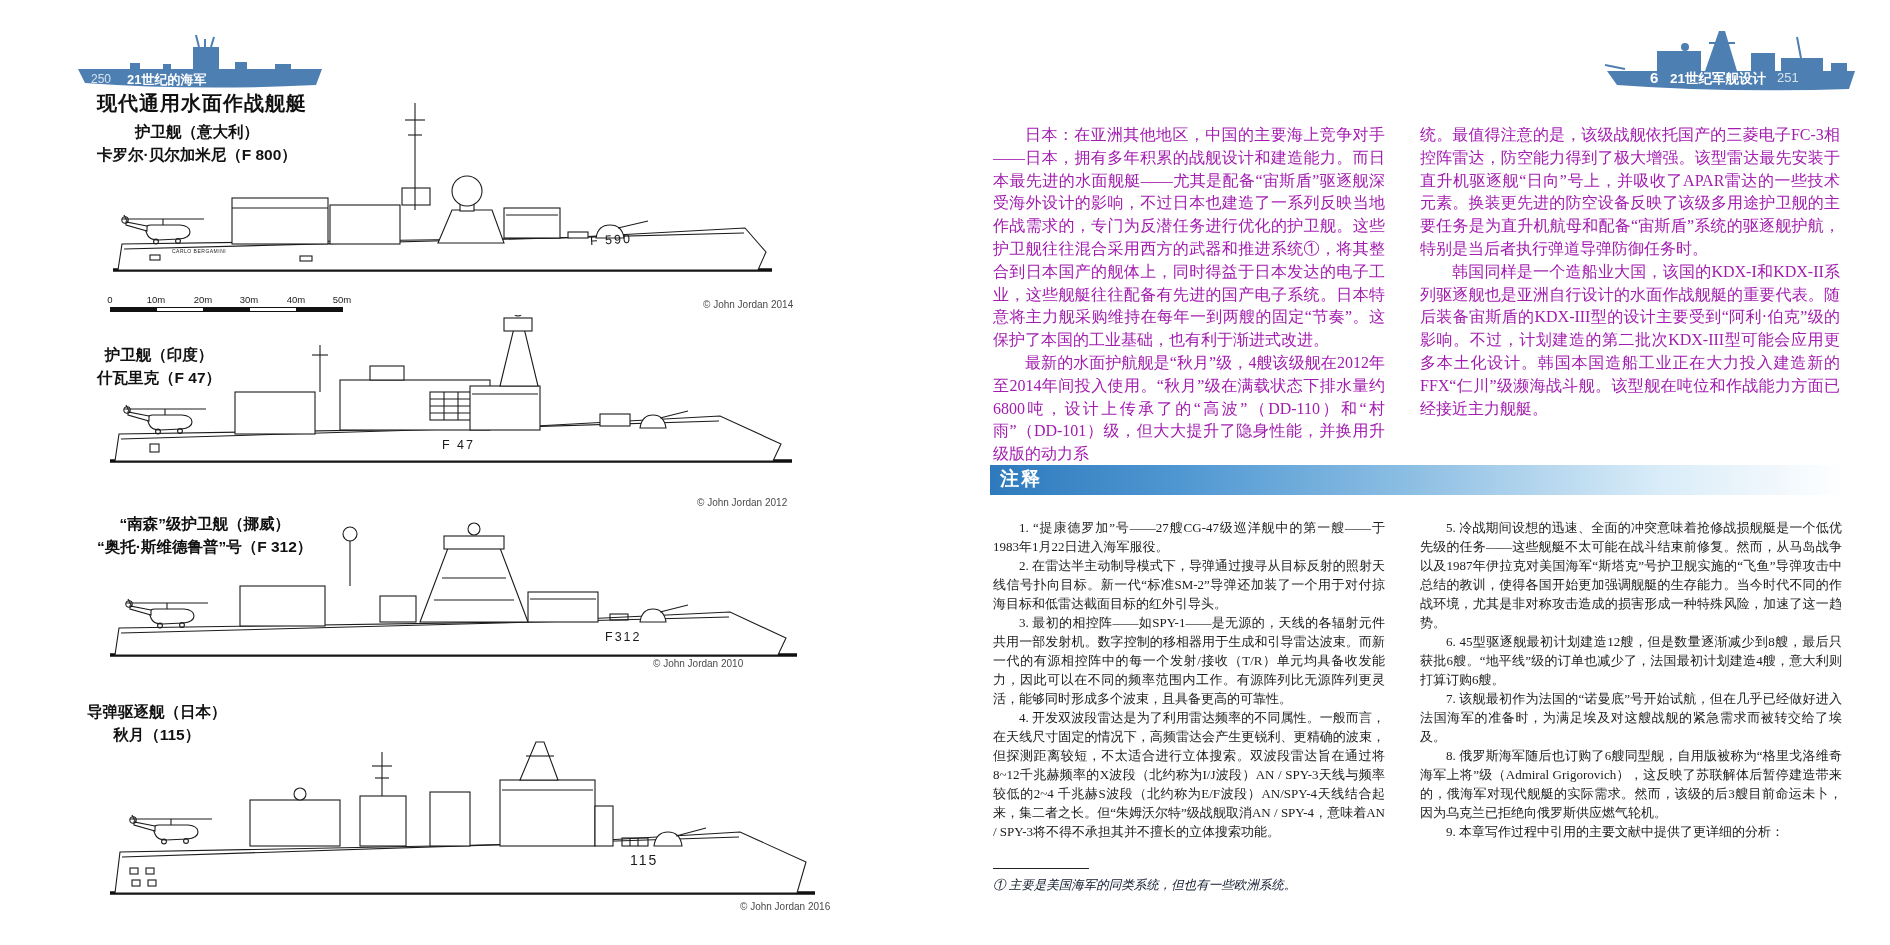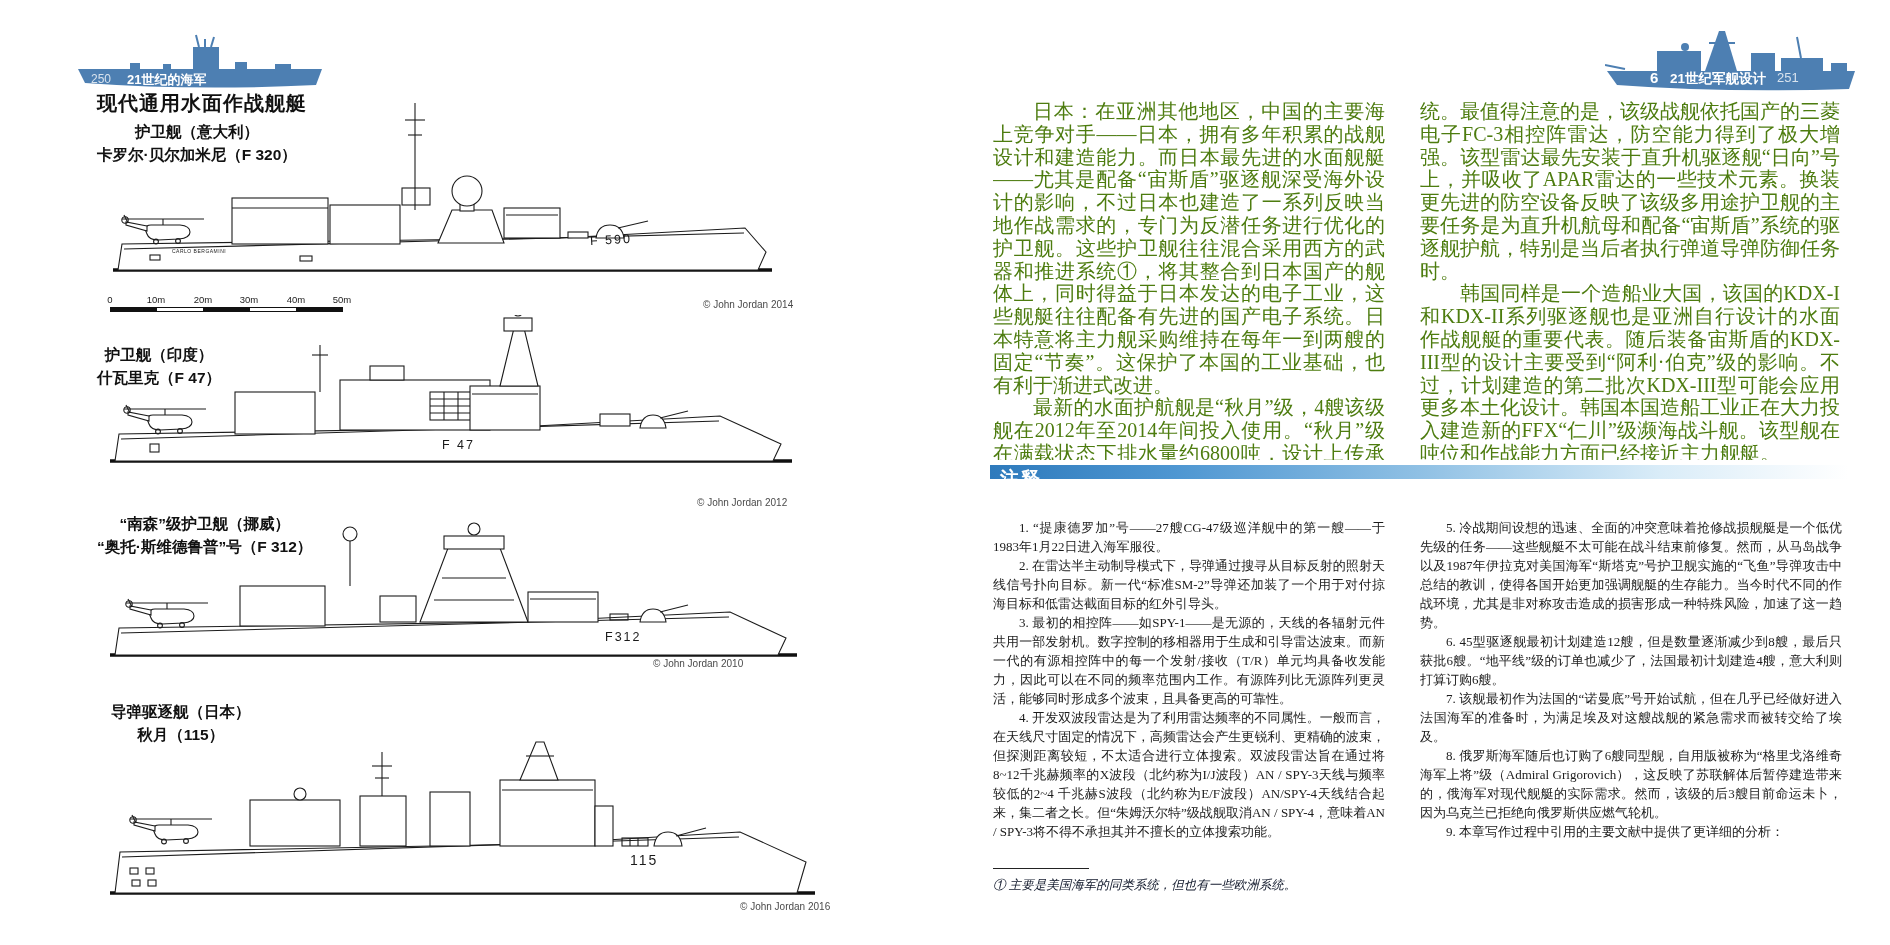--- a/index.html
+++ b/index.html
@@ -26,28 +26,28 @@
   .wh{stroke:#1c1c1c;stroke-width:1.1;fill:#ffffff;}
   .wl{stroke:#101010;stroke-width:3.5;fill:none;}
 
   
   .scalebar{left:110px;top:294px;width:236px;height:20px;}
   .scale-lbl{position:absolute;top:0;font-size:9.5px;color:#222;transform:translateX(-50%);}
   .scale-seg{position:absolute;top:13px;height:5px;border:1px solid #111;box-sizing:border-box;}
   .seg-b{background:#111;} .seg-w{background:#fff;}
 
   
-  .bodycol{font-family:"Liberation Serif",serif;font-size:20px;line-height:22.8px;
-           text-align:justify;color:#4d7c0f;overflow:hidden;}
+  .bodycol{font-family:"Liberation Serif",serif;font-size:16px;line-height:22.8px;
+           text-align:justify;color:#a21caf;overflow:hidden;margin-top:24px;}
   .bodycol p{margin:0;text-indent:2em;}
   .bodycol p.noindent{text-indent:0;}
   .col1{left:993px;top:100px;width:392px;height:360px;}
   .col2{left:1420px;top:100px;width:420px;height:360px;}
 
-  .notes-bar{left:990px;top:465px;width:858px;height:14px;
+  .notes-bar{left:990px;top:465px;width:858px;height:30px;
      background:linear-gradient(90deg,#2e7abc 0%,#4f97d2 22%,#8fc0e4 50%,#d9ecf8 78%,#ffffff 100%);}
   .notes-bar span{display:inline-block;color:#fff;font-weight:bold;font-size:19px;
      line-height:27px;padding-left:10px;letter-spacing:2px;}
 
   .notecol{font-family:"Liberation Serif",serif;font-size:13px;line-height:19px;
            text-align:justify;color:#1b1b1b;overflow:hidden;}
   .notecol p{margin:0;text-indent:2em;}
   .ncol1{left:993px;top:518px;width:392px;height:344px;}
   .ncol2{left:1420px;top:518px;width:422px;height:390px;}
 
@@ -88,21 +88,21 @@
       <rect class="sil" x="88" y="31" width="8" height="5"></rect>
     </svg>
     <span class="hdr-text hdr-pageno" style="left:16px;top:39px;font-size:12px;">250</span>
     <span class="hdr-text" style="left:52px;top:38px;font-size:13px;">21世纪的海军</span>
   </div>
 
   <div class="abs page-title">现代通用水面作战舰艇</div>
 
   <div class="abs ship-label" style="left:97px;top:120px;">
     <div>护卫舰（意大利）</div>
-    <div>卡罗尔·贝尔加米尼（F 320）</div>
+    <div>卡罗尔·贝尔加米尼（F 800）</div>
   </div>
 
   <svg class="ship-svg" style="left:90px;top:95px;" width="690" height="185" viewBox="90 95 690 185">
     <path class="wl" d="M113,270 H772"></path>
     <path class="wh" d="M118,270 L122,244 L560,238 L745,228 L766,252 L758,270 Z"></path>
     <line class="ln" x1="124" y1="249" x2="744" y2="233"></line>
     <rect class="wh" x="232" y="198" width="96" height="46"></rect>
     <line class="ln" x1="232" y1="208" x2="328" y2="208"></line>
     <rect class="wh" x="330" y="205" width="70" height="39"></rect>
     <rect class="wh" x="402" y="188" width="28" height="17"></rect>
@@ -197,21 +197,21 @@
     <rect class="wh" x="528" y="592" width="70" height="30"></rect>
     <line class="ln" x1="530" y1="599" x2="596" y2="599"></line>
     <path class="wh" d="M640,622 Q642,609 653,609 Q664,609 666,622 Z"></path>
     <line class="ln" x1="660" y1="612" x2="688" y2="605"></line>
     <rect class="ln" x="610" y="614" width="18" height="6"></rect>
     <use href="#heli" x="124" y="598"></use>
   </svg>
   <span class="abs hullno" style="left:565px;top:630px;margin-left:40px;">F312</span>
   <span class="abs credit" style="left:653px;top:658px;">© John Jordan 2010</span>
 
-  <div class="abs ship-label" style="left:111px;top:700px;">
+  <div class="abs ship-label" style="left:87px;top:700px;">
     <div>导弹驱逐舰（日本）</div>
     <div>秋月（115）</div>
   </div>
 
   <svg class="ship-svg" style="left:90px;top:735px;" width="725" height="165" viewBox="90 735 725 165">
     <path class="wl" d="M110,893 H818"></path>
     <path class="wh" d="M115,893 L120,852 L540,844 L740,832 L806,862 L797,893 Z"></path>
     <line class="ln" x1="122" y1="857" x2="739" y2="837"></line>
     <rect class="ln" x="130" y="868" width="8" height="6"></rect>
     <rect class="ln" x="146" y="868" width="8" height="6"></rect>

